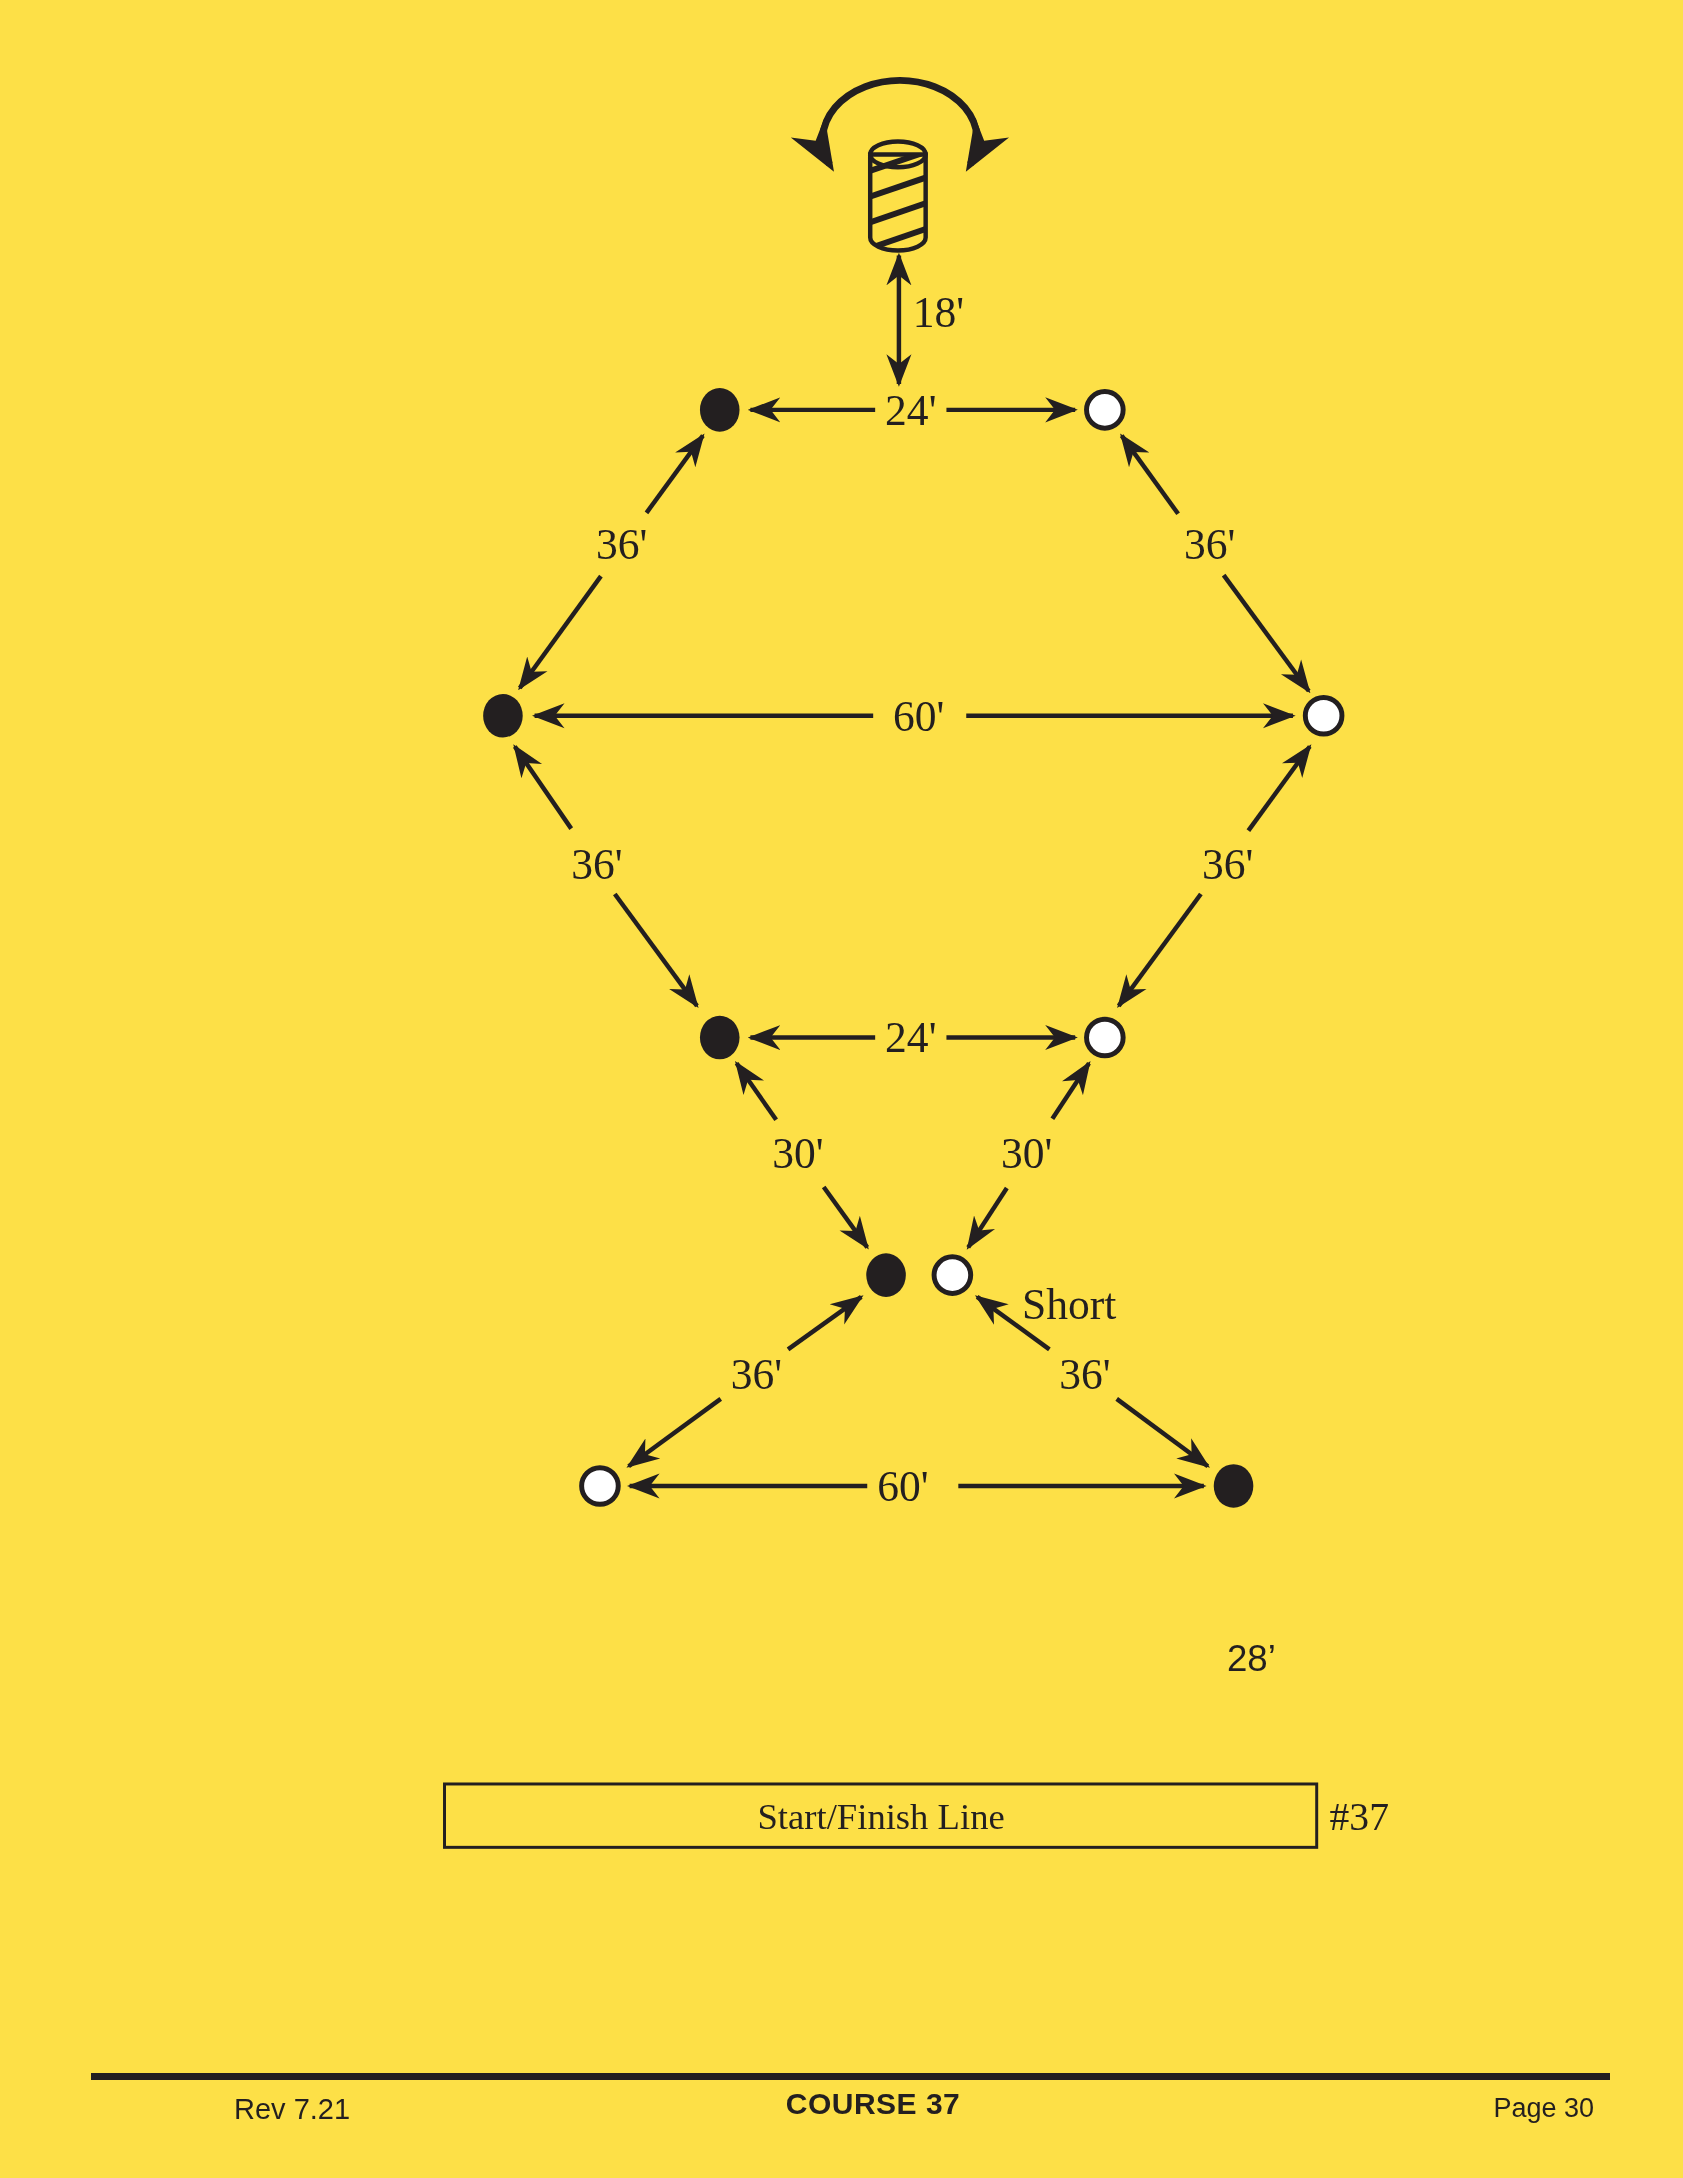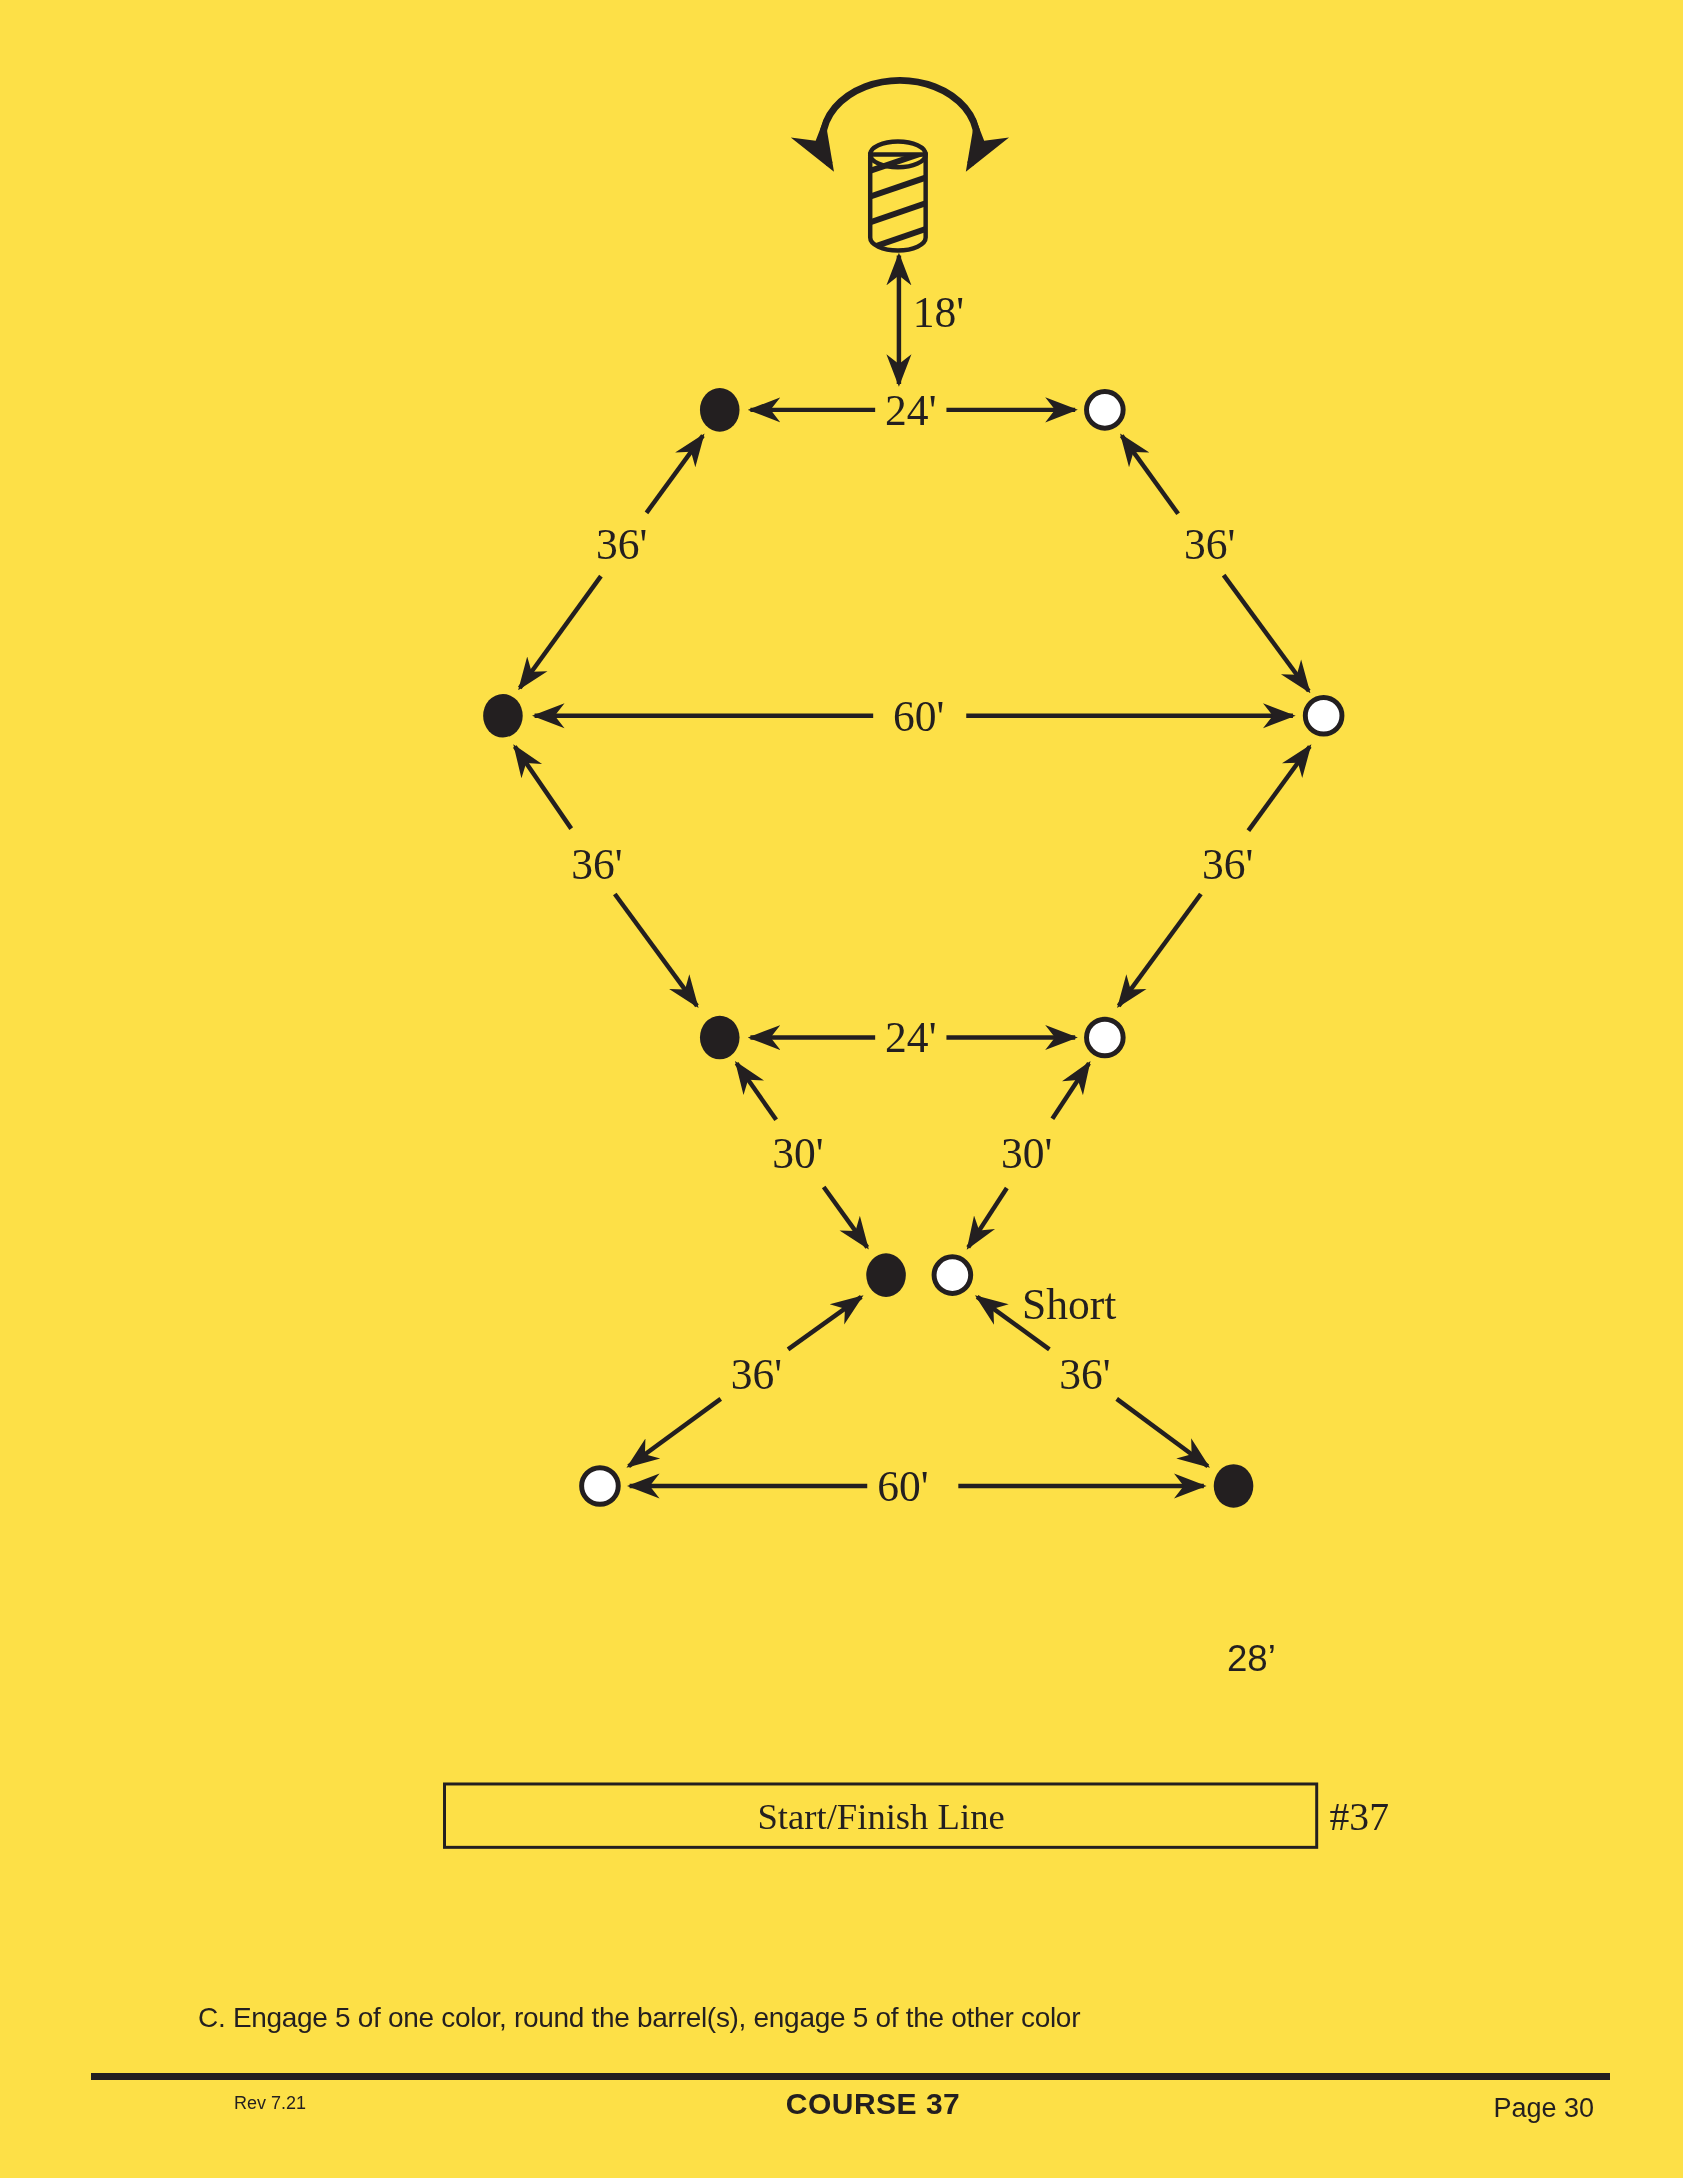--- a/index.html
+++ b/index.html
@@ -14,21 +14,21 @@
   .t-serif  { font-family:"Liberation Serif", serif; fill:#231f20; }
   .t-sans   { font-family:"Liberation Sans", sans-serif; fill:#231f20; }
   .sz44 { font-size:44px; }
   .sz37 { font-size:37px; }
   .sz40 { font-size:40px; }
   .mid  { text-anchor:middle; }
 
   .instructions { position:absolute; left:198px; top:1925px; font-size:28px; line-height:37px;
                   white-space:pre; letter-spacing:-0.3px; }
   .footer-rule  { position:absolute; left:91px; top:2073px; width:1519px; height:7px; background:#231f20; }
-  .footer-rev   { position:absolute; left:234px; top:2093px; font-size:18px; }
+  .footer-rev   { position:absolute; left:234px; top:2093px; font-size:29px; }
   .footer-title { position:absolute; left:63px; right:0; top:2087px; text-align:center;
                   font-size:30px; font-weight:bold; letter-spacing:0.5px; }
   .footer-page  { position:absolute; right:89px; top:2093px; font-size:27px; }
 </style>
 </head>
 <body>
 
 <div class="page">
 
   <svg class="course" width="1683" height="2178" viewBox="0 0 1700 2200">
@@ -123,21 +123,20 @@
     <ellipse cx="1246" cy="1501" rx="20" ry="22" fill="#231f20"></ellipse>
 
     <text x="1264" y="1688" class="t-sans sz37 mid">28’</text>
 
     <rect x="449" y="1802" width="881" height="64" fill="#ffffff" class="stroke" stroke-width="3"></rect>
     <text x="890" y="1847" class="t-serif sz37 mid">Start/Finish Line</text>
     <text x="1343" y="1849" class="t-serif sz40">#37</text>
   </svg>
 
   <div class="instructions">
-    <div>C. Engage 5 of one color, round the barrel(s), engage 5 of the other color</div>
   </div>
 
   <div class="footer-rule"></div>
   <div class="footer-rev">Rev 7.21</div>
   <div class="footer-title">COURSE 37</div>
   <div class="footer-page">Page 30</div>
 
 </div>
 
 

